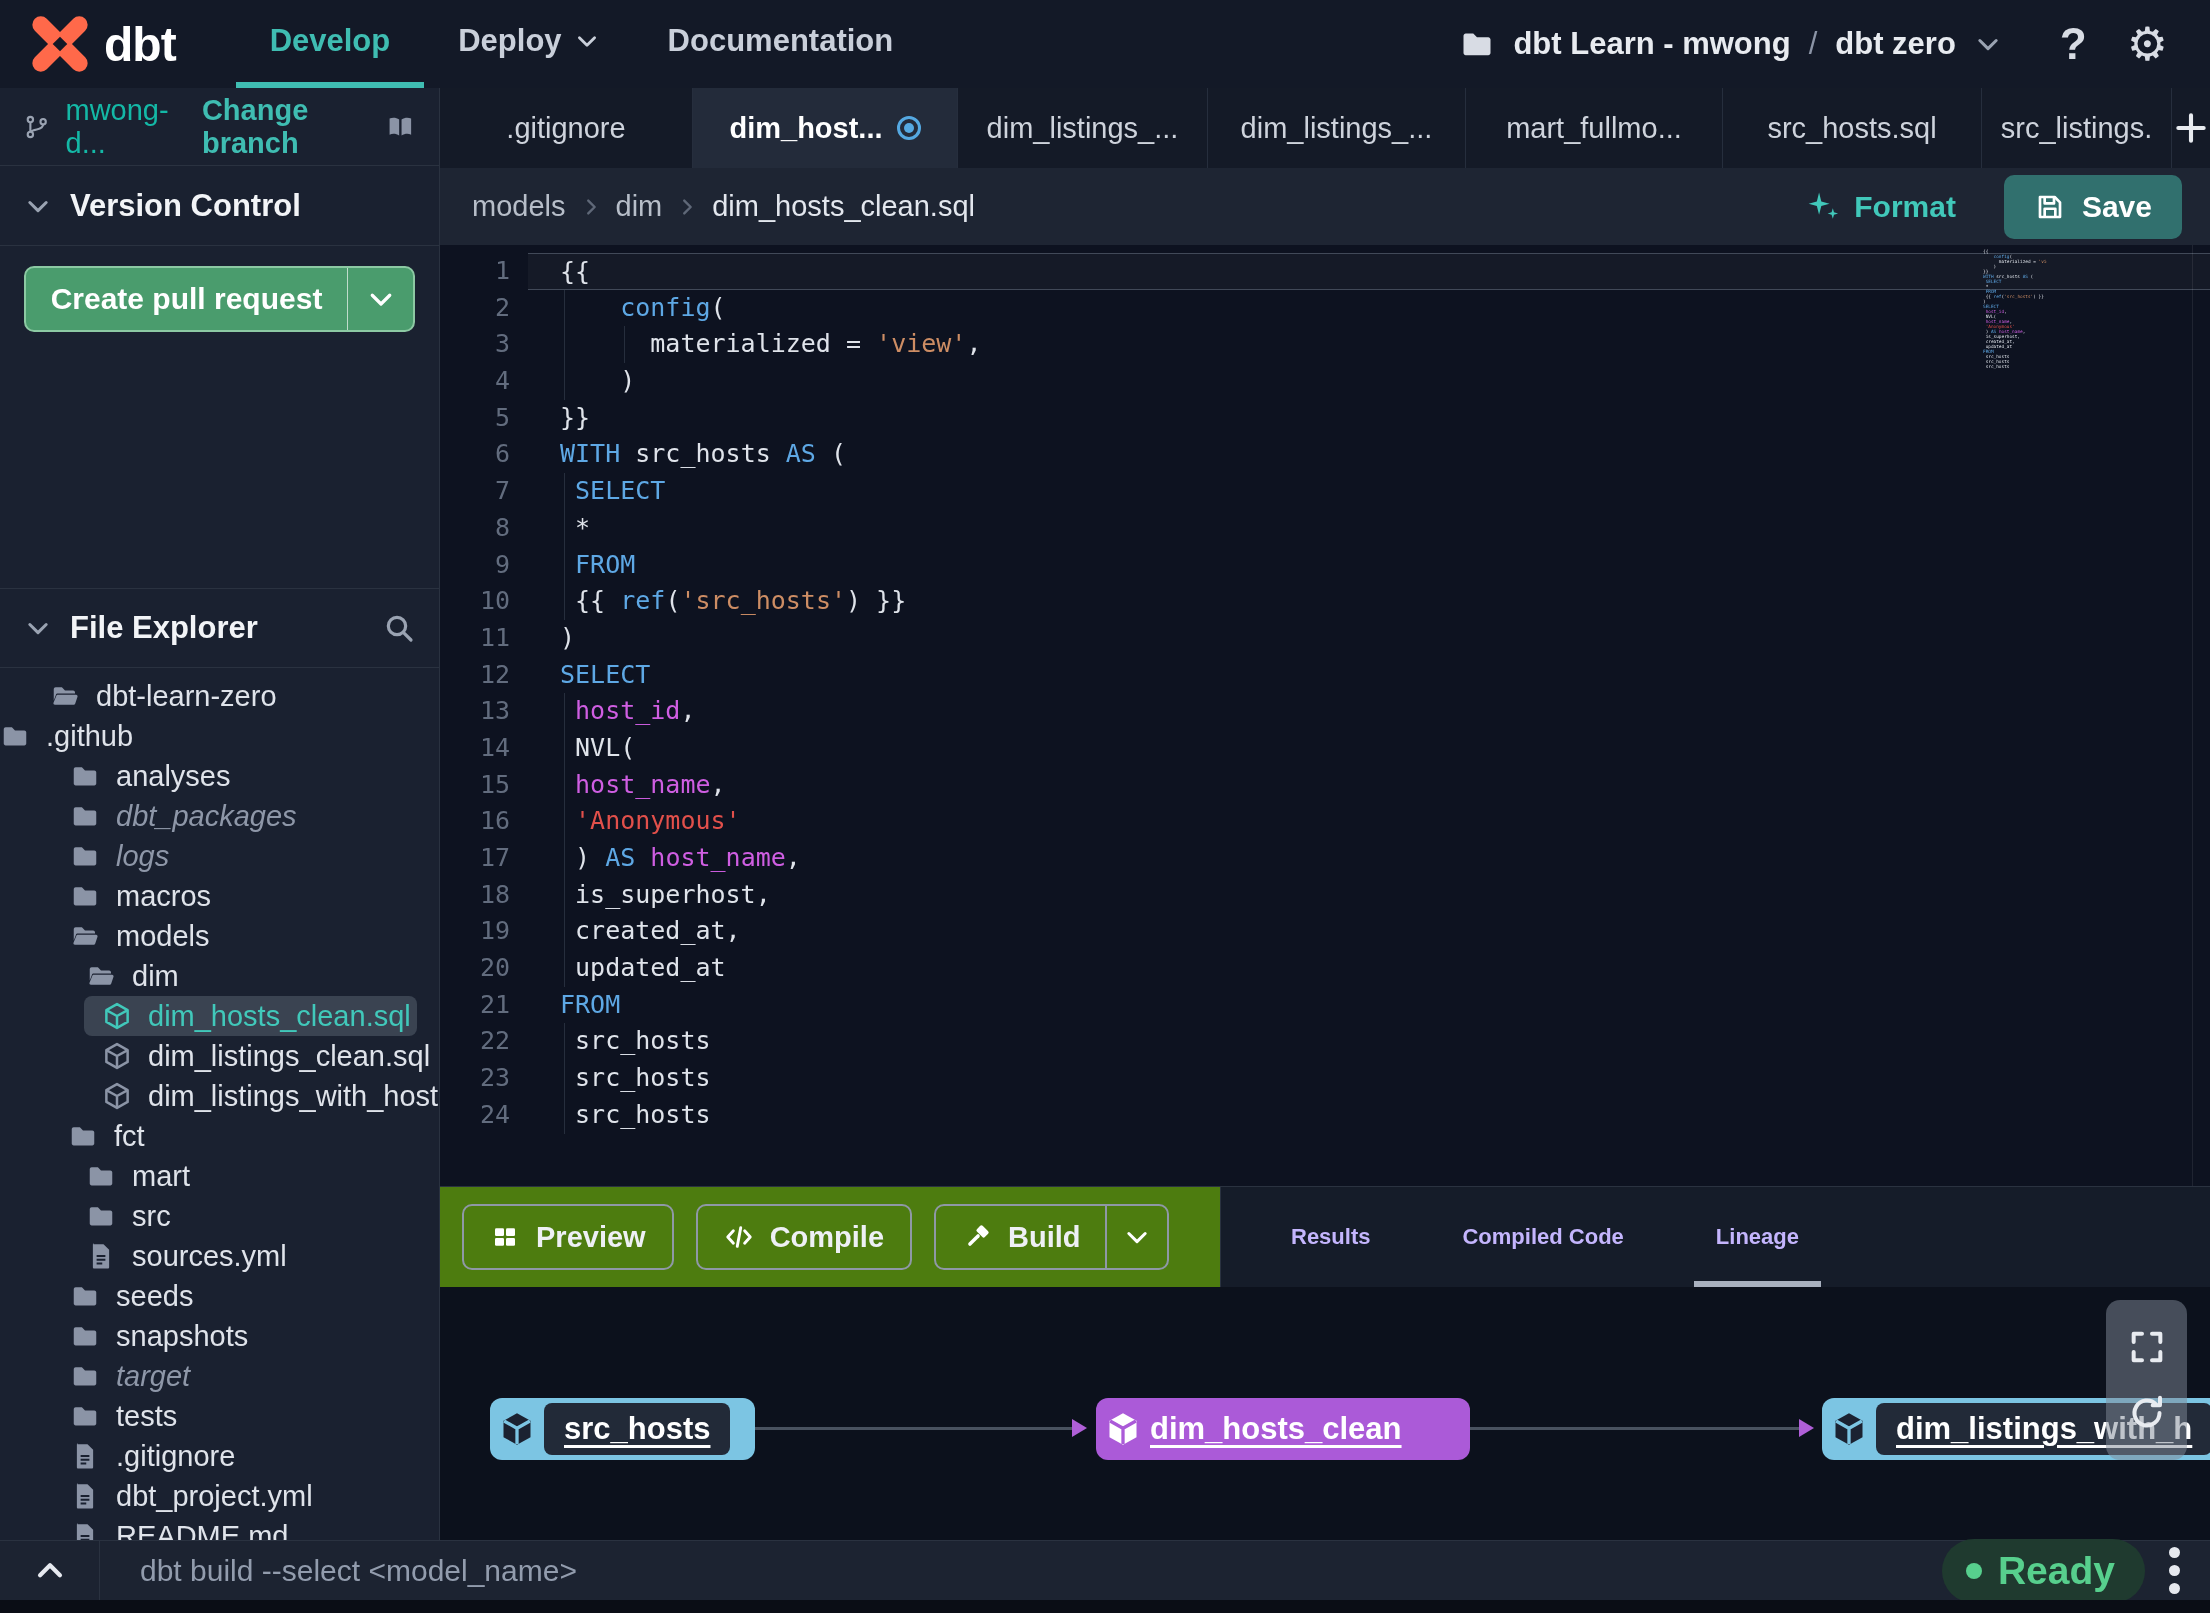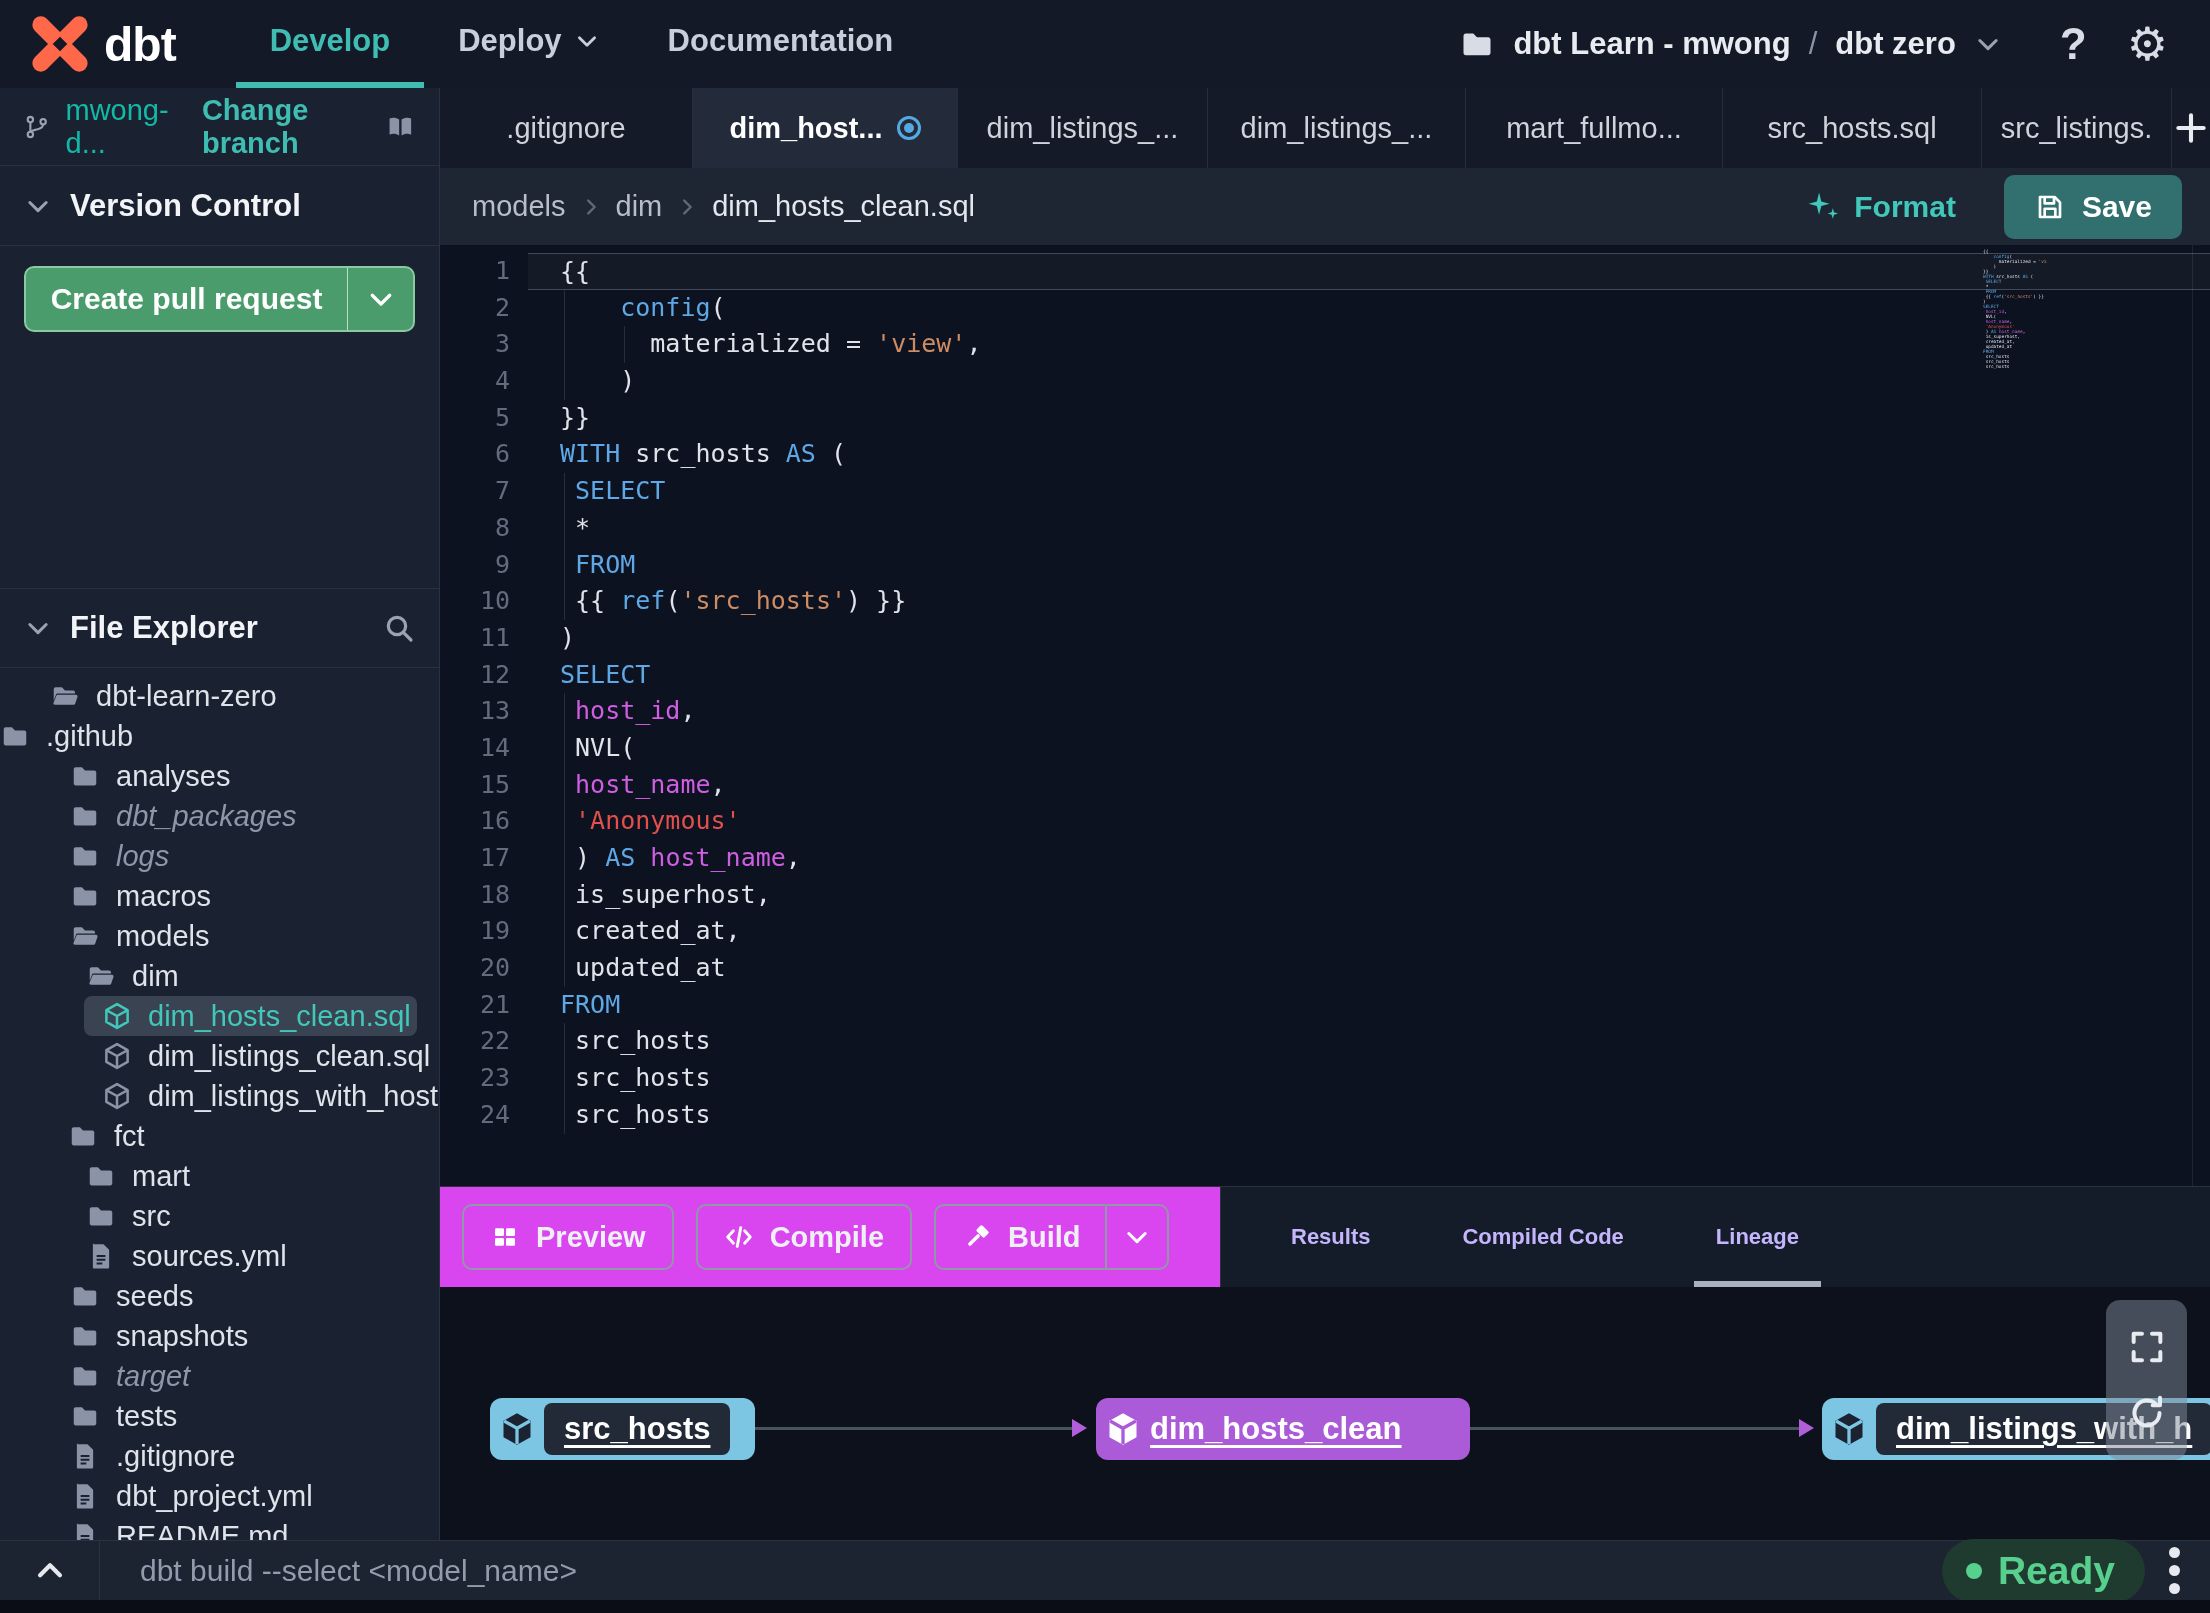--- a/index.html
+++ b/index.html
@@ -88,21 +88,21 @@
   .cc { flex:1; position:relative; padding-left:32px; white-space:pre; color:#dfe3ea; }
   .cl.cur .cc { background:rgba(255,255,255,.035); border-top:1px solid #414958; border-bottom:1px solid #414958; }
   .ig { position:absolute; top:0; bottom:0; width:1px; background:#262e3d; }
   .tk-p { color:#dfe3ea; } .tk-k { color:#5ea8e5; } .tk-s { color:#cd8d64; }
   .tk-r { color:#e2504b; } .tk-f { color:#cf5ee2; }
   #minimap { position:absolute; left:1543px; top:4px; width:64px; font-size:4.4px; line-height:5px;
     white-space:pre; overflow:hidden; font-family:"DejaVu Sans Mono", monospace; }
 
   
   #panel-header { height:101px; display:flex; border-top:1px solid #2a3240; }
-  #panel-left { width:781px; background:#d946ef; display:flex; align-items:center; gap:22px;
+  #panel-left { width:781px; background:#4d7c0f; display:flex; align-items:center; gap:22px;
     padding-left:22px; border-right:1px solid #2a3240; }
   .pbtn { height:66px; border:2px solid #8f98a6; border-radius:10px; background:transparent;
     display:flex; align-items:center; gap:16px; padding:0 26px; color:#eef0f4; font-size:29px;
     font-weight:600; cursor:pointer; }
   .pbtn .bicon { width:30px; height:30px; color:#ffffff; }
   .pbtn.split { padding-right:0; }
   .pbtn .split-seg { align-self:stretch; display:flex; align-items:center; justify-content:center;
     width:62px; border-left:2px solid #8f98a6; margin-left:8px; color:#ffffff; }
   #panel-right { flex:1; background:#151c29; display:flex; align-items:stretch; gap:92px; padding-left:70px; }
   .ptab { display:flex; align-items:center; font-size:22px; font-weight:600; color:#c4b5fd;

